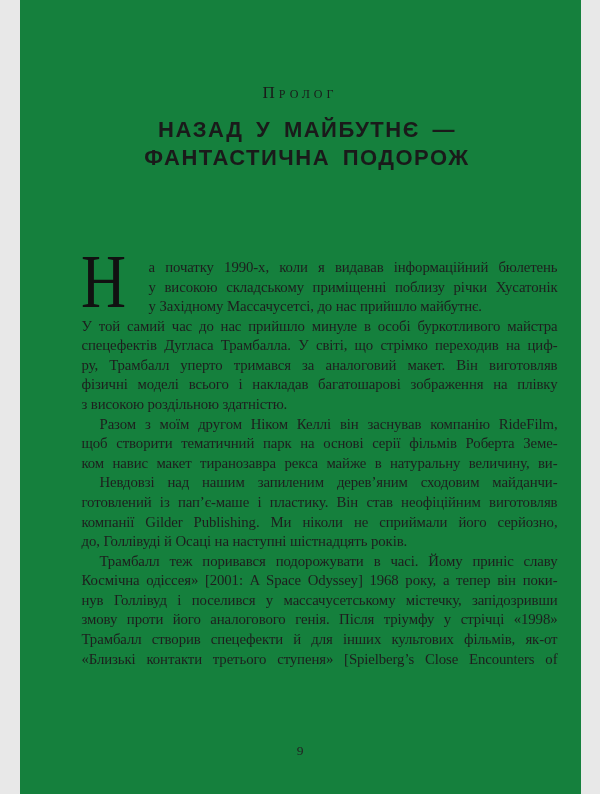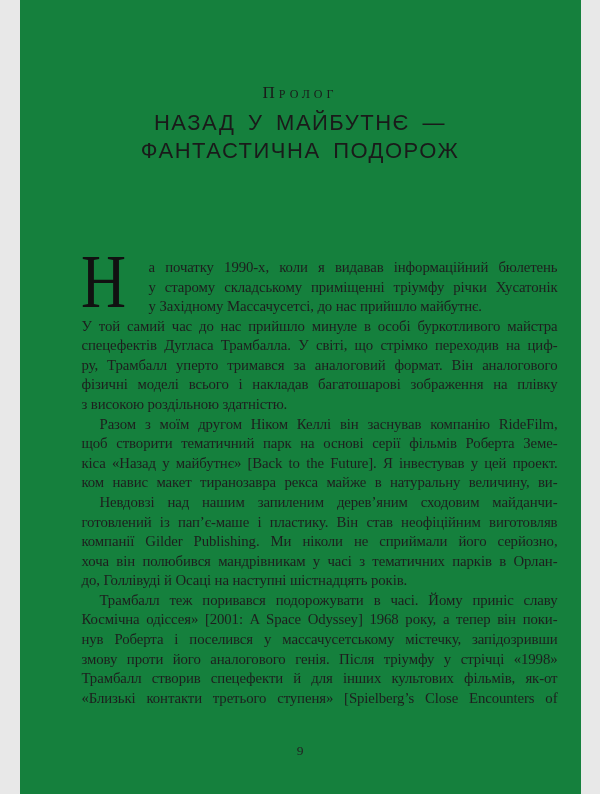--- a/index.html
+++ b/index.html
@@ -16,24 +16,24 @@
     position: absolute; top: 83px; left: 0; width: 100%;
     text-align: center;
     font-family: "Liberation Serif", serif;
     font-variant: small-caps;
     font-size: 17px;
     letter-spacing: 4px;
     color: #1a1a1a;
   }
   .title {
     position: absolute; top: 109px; left: 0; width: 100%;
-    margin: 0;
+    margin: 7px;
     text-align: center;
     font-family: "Liberation Sans", sans-serif;
-    font-weight: 400;
+    font-weight: 700;
     font-size: 22px;
     line-height: 28px;
     letter-spacing: 1.5px;
     word-spacing: 5px;
     color: #1a1a1a;
   }
   .body-text {
     position: absolute; left: 62px; top: 258px; width: 476px;
     font-size: 14.8px;
     line-height: 19.58px;
@@ -73,48 +73,46 @@
   <h1 class="title">
     <span>НАЗАД У МАЙБУТНЄ —</span><br>
     <span>ФАНТАСТИЧНА ПОДОРОЖ</span>
   </h1>
 
   <section class="body-text" id="body-text">
       <div class="dc-head">
         <span class="dropcap">Н</span>
         <div class="dc-lines">
           <div class="ln">а початку 1990-х, коли я видавав інформаційний бюлетень</div>
-          <div class="ln">у старому складському приміщенні тріумфу річки Хусатонік</div>
+          <div class="ln">у високою складському приміщенні поблизу річки Хусатонік</div>
           <div class="ln flush-left">у Західному Массачусетсі, до нас прийшло майбутнє.</div>
         </div>
       </div>
       <div class="para">
         <div class="ln">У той самий час до нас прийшло минуле в особі буркотливого майстра</div>
         <div class="ln">спецефектів Дугласа Трамбалла. У світі, що стрімко переходив на циф-</div>
-        <div class="ln">ру, Трамбалл уперто тримався за аналоговий формат. Він аналогового</div>
+        <div class="ln">ру, Трамбалл уперто тримався за аналоговий макет. Він виготовляв</div>
         <div class="ln">фізичні моделі всього і накладав багатошарові зображення на плівку</div>
         <div class="ln flush-left">з високою роздільною здатністю.</div>
       </div>
       <div class="para">
         <div class="ln indent">Разом з моїм другом Ніком Келлі він заснував компанію RideFilm,</div>
         <div class="ln">щоб створити тематичний парк на основі серії фільмів Роберта Земе-</div>
-        <div class="ln">кіса «Назад у майбутнє» [Back to the Future]. Я інвестував у цей проект.</div>
       </div>
       <div class="para">
         <div class="ln">ком навис макет тиранозавра рекса майже в натуральну величину, ви-</div>
         <div class="ln indent">Невдовзі над нашим запиленим дерев’яним сходовим майданчи-</div>
         <div class="ln">готовлений із пап’є-маше і пластику. Він став неофіційним виготовляв</div>
         <div class="ln">компанії Gilder Publishing. Ми ніколи не сприймали його серйозно,</div>
-        <div class="ln">хоча він полюбився мандрівникам у часі з тематичних парків в Орлан-</div>
         <div class="ln flush-left">до, Голлівуді й Осаці на наступні шістнадцять років.</div>
       </div>
       <div class="para">
         <div class="ln indent">Трамбалл теж поривався подорожувати в часі. Йому приніс славу</div>
         <div class="ln">Космічна одіссея» [2001: A Space Odyssey] 1968 року, а тепер він поки-</div>
-        <div class="ln">нув Роберта і поселився у массачусетському містечку, запідозривши</div>
+        <div class="ln">нув Голлівуд і поселився у массачусетському містечку, запідозривши</div>
         <div class="ln">змову проти його аналогового генія. Після тріумфу у стрічці «1998»</div>
         <div class="ln">Трамбалл створив спецефекти й для інших культових фільмів, як-от</div>
         <div class="ln">«Близькі контакти третього ступеня» [Spielberg’s Close Encounters of</div>
       </div>
     </section>
 
   <div class="pageno">9</div>
 
 </main>
 

